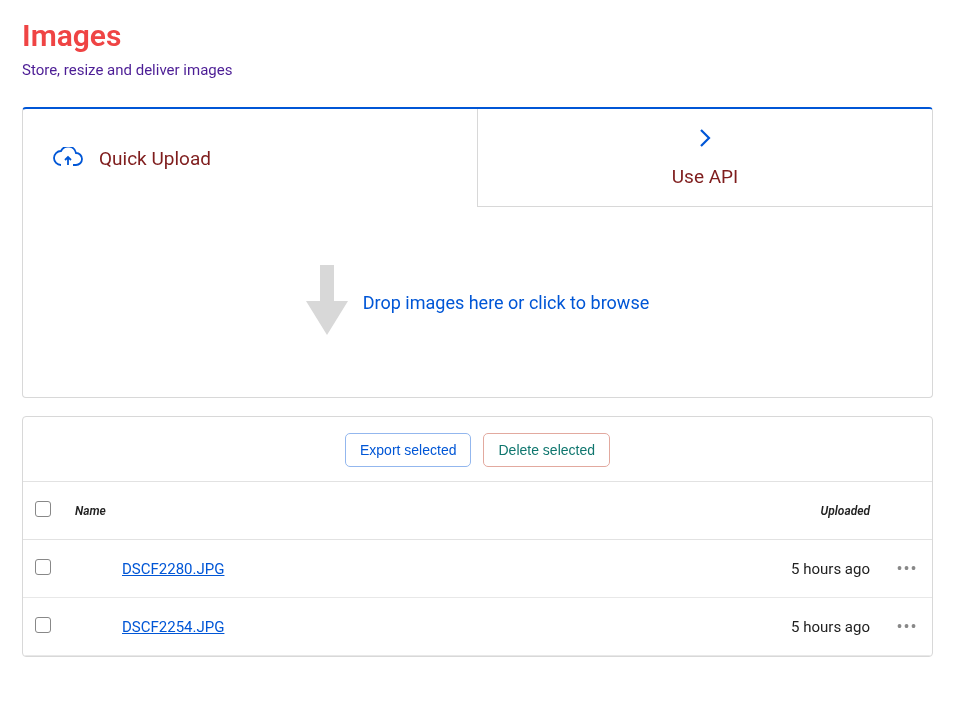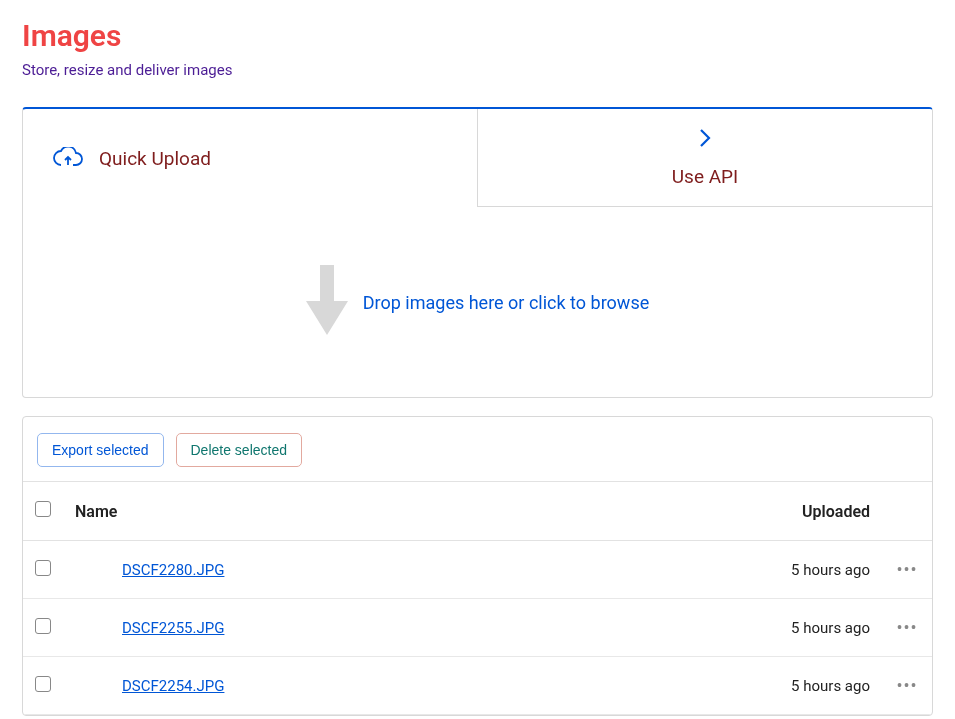--- a/index.html
+++ b/index.html
@@ -61,43 +61,44 @@
     font-size: 18px;
   }
   .list-panel {
     margin-top: 18px;
     border: 1px solid #d8d8d8;
     border-radius: 4px;
     overflow: hidden;
   }
   .list-toolbar {
     display: flex;
-    justify-content: flex-start;
+    justify-content: center;
     gap: 12px;
     padding: 16px 14px 14px;
   }
   .btn {
     border: 1px solid;
     background: #fff;
     border-radius: 5px;
     padding: 8px 14px;
     font-size: 14px;
     cursor: pointer;
   }
   .btn-export { color: #0056d6; border-color: #93b7ee; }
   .btn-delete { color: #0f766e; border-color: #e2a99f; }
   table { width: 100%; border-collapse: collapse; }
   thead th {
     text-align: left;
-    font-size: 16px;
+    font-size: 12px;
     font-weight: 600;
     padding: 19px 12px;
     border-top: 1px solid #e2e2e2;
     border-bottom: 1px solid #e2e2e2;
     background: #fff;
+    font-style: italic;
   }
   tbody td {
     padding: 18px 12px;
     border-bottom: 1px solid #e8e8e8;
     font-size: 15px;
     vertical-align: middle;
   }
   .col-check { width: 40px; text-align: center; }
   .col-uploaded { width: 160px; text-align: right; }
   .col-actions { width: 50px; text-align: center; }
@@ -174,25 +175,19 @@
     </thead>
     <tbody id="rows">
         <tr>
           <td class="col-check"><span class="chk"></span></td>
           <td><span class="file-link">DSCF2280.JPG</span></td>
           <td class="col-uploaded"><span>5 hours ago</span></td>
           <td class="col-actions"><span class="more-dots">•••</span></td>
         </tr>
         <tr>
           <td class="col-check"><span class="chk"></span></td>
-          <td><span class="file-link">DSCF2255.JPG</span></td>
-          <td class="col-uploaded"><span>5 hours ago</span></td>
-          <td class="col-actions"><span class="more-dots">•••</span></td>
-        </tr>
-        <tr>
-          <td class="col-check"><span class="chk"></span></td>
           <td><span class="file-link">DSCF2254.JPG</span></td>
           <td class="col-uploaded"><span>5 hours ago</span></td>
           <td class="col-actions"><span class="more-dots">•••</span></td>
         </tr>
       </tbody>
   </table>
 </div>
 
 </body></html>

